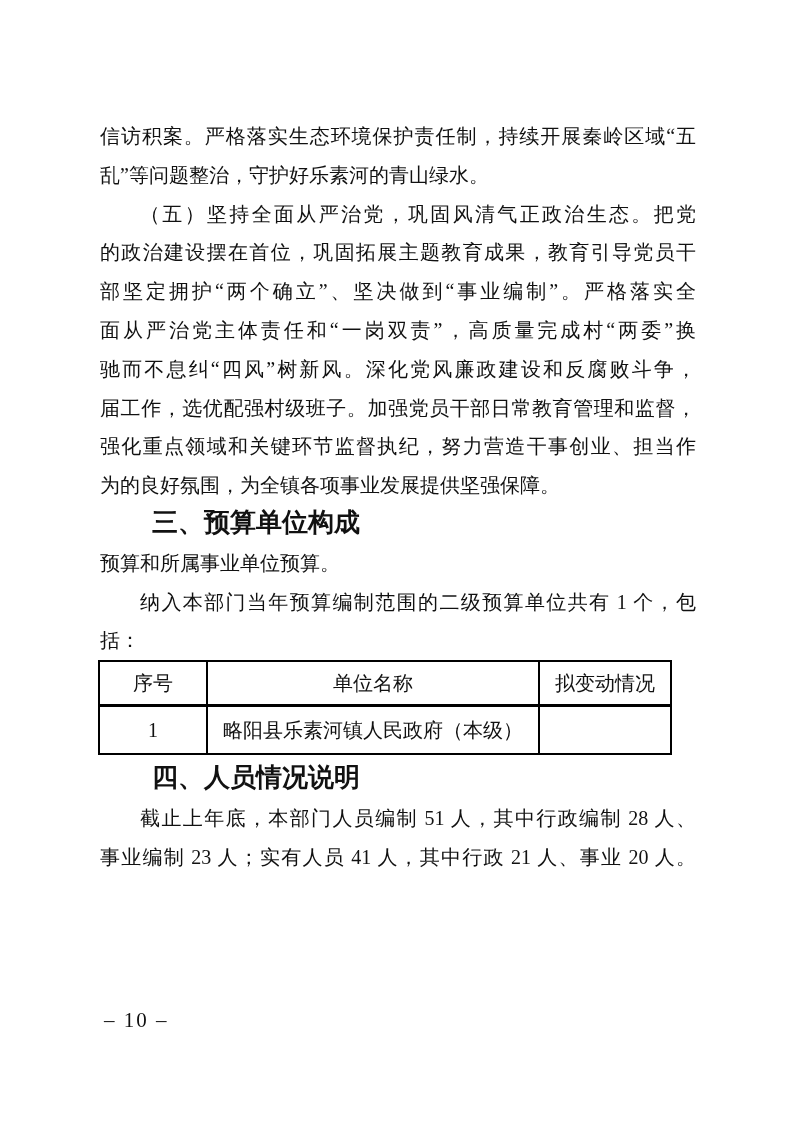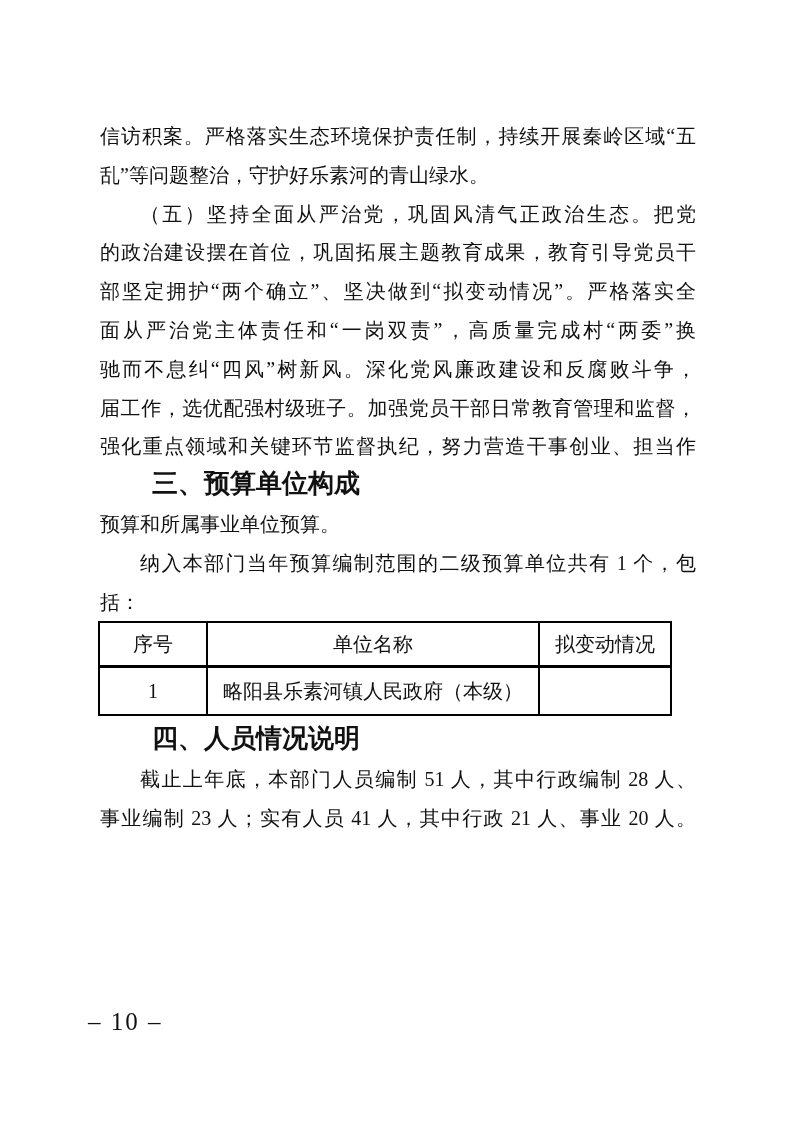--- a/index.html
+++ b/index.html
@@ -53,38 +53,39 @@
   table.units thead th {
     height: 42px;
     border-bottom: 3px solid #000000;
   }
   table.units tbody td { height: 46px; }
   .col-no  { width: 108px; }
   .col-name{ width: 332px; }
   .col-chg { width: 132px; }
   .footer {
     position: absolute;
-    left: 88px; top: 1008px;
-    font-size: 25px;
+    left: 104px; top: 1008px;
+    font-size: 21px;
     letter-spacing: 2px;
   }
 </style>
 </head>
 <body>
 
 <div class="doc">
   <p class="ln">信访积案。严格落实生态环境保护责任制，持续开展秦岭区域“五</p>
   <p class="ln end">乱”等问题整治，守护好乐素河的青山绿水。</p>
   <p class="ln ind">（五）坚持全面从严治党，巩固风清气正政治生态。把党</p>
   <p class="ln">的政治建设摆在首位，巩固拓展主题教育成果，教育引导党员干</p>
-  <p class="ln">部坚定拥护“两个确立”、坚决做到“拟变动情况”。严格落实全</p>
+  <p class="ln">部坚定拥护“两个确立”、坚决做到“事业编制”。严格落实全</p>
   <p class="ln">面从严治党主体责任和“一岗双责”，高质量完成村“两委”换</p>
   <p class="ln">驰而不息纠“四风”树新风。深化党风廉政建设和反腐败斗争，</p>
   <p class="ln">届工作，选优配强村级班子。加强党员干部日常教育管理和监督，</p>
   <p class="ln">强化重点领域和关键环节监督执纪，努力营造干事创业、担当作</p>
+  <p class="ln end">为的良好氛围，为全镇各项事业发展提供坚强保障。</p>
 
   <p class="ln h">三、预算单位构成</p>
 
   <p class="ln end">预算和所属事业单位预算。</p>
   <p class="ln ind">纳入本部门当年预算编制范围的二级预算单位共有 1 个，包</p>
   <p class="ln end">括：</p>
 
   <table class="units">
     <colgroup>
       <col class="col-no">

